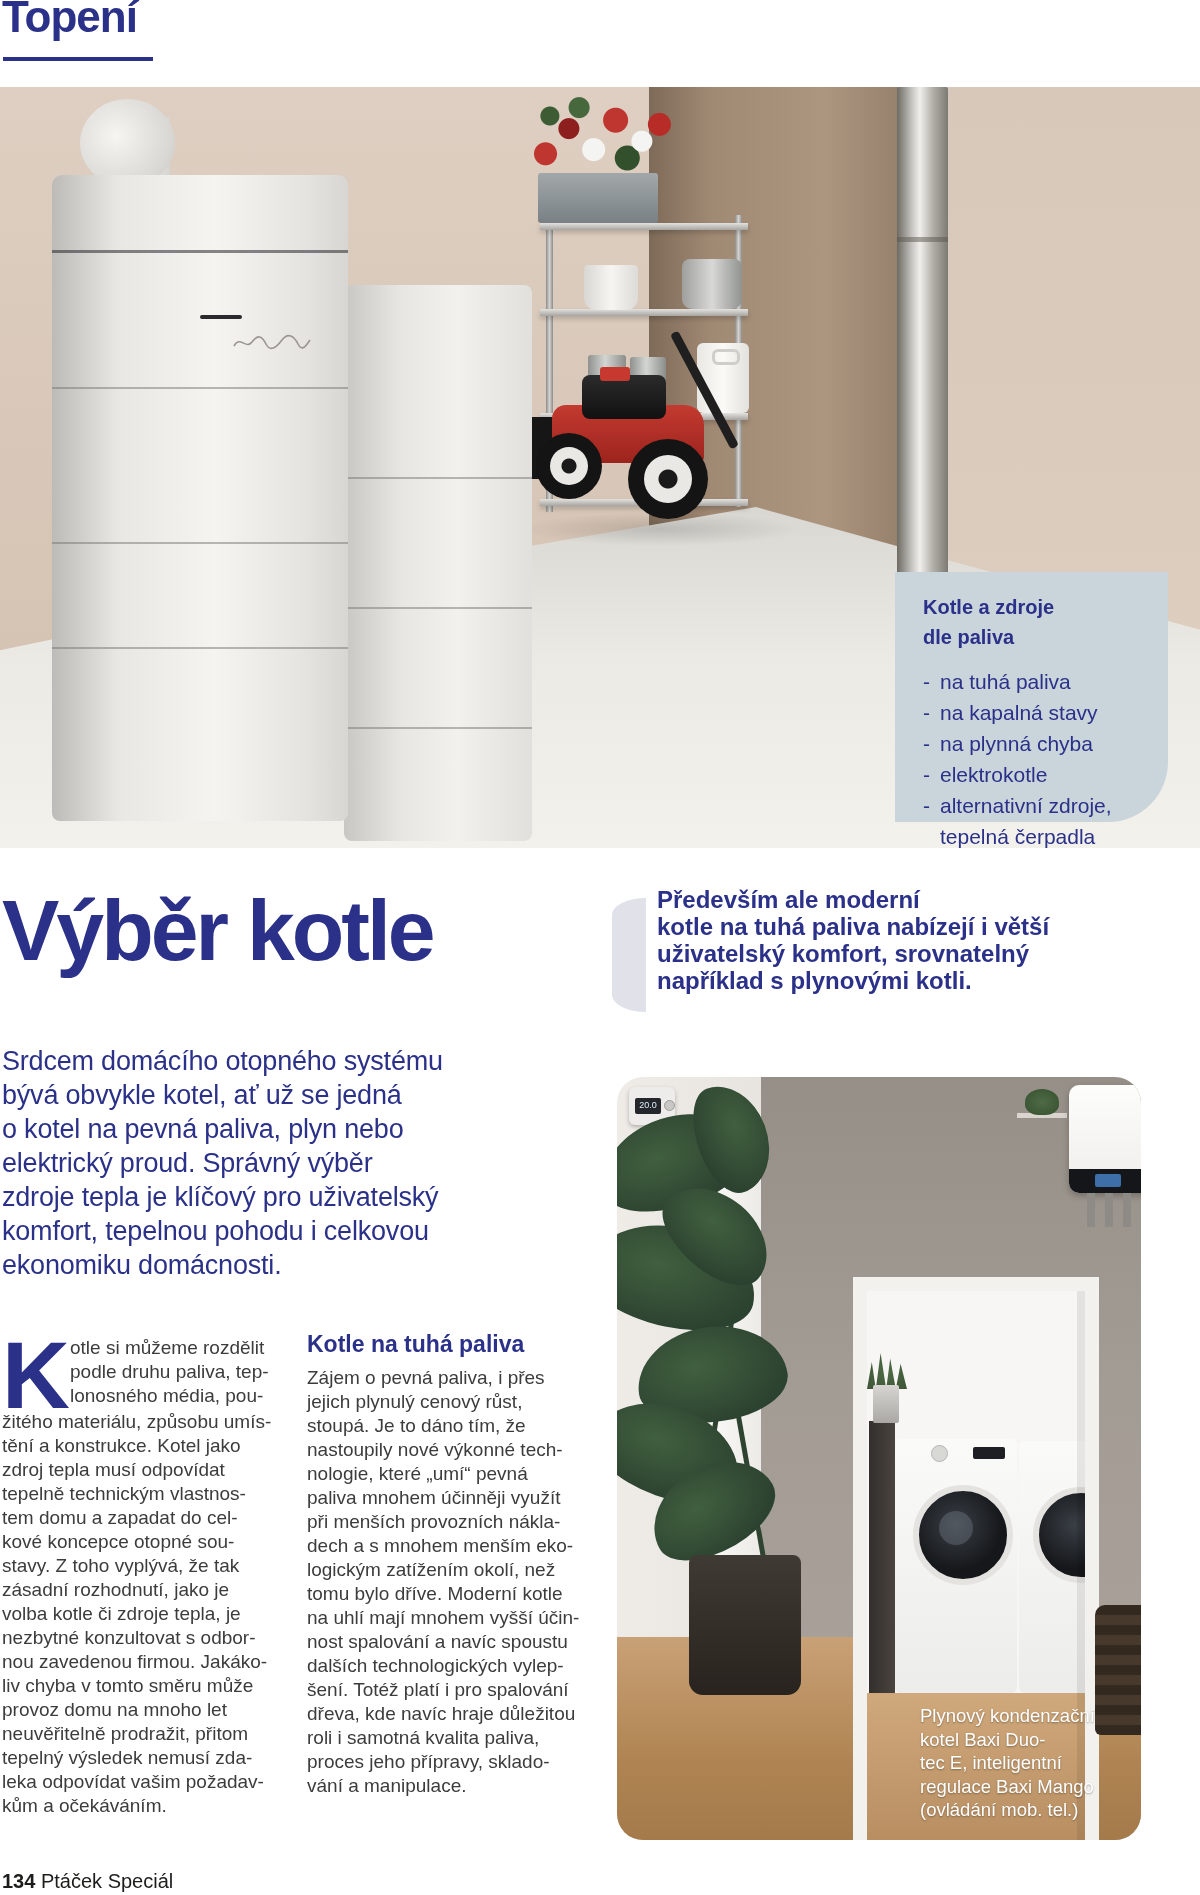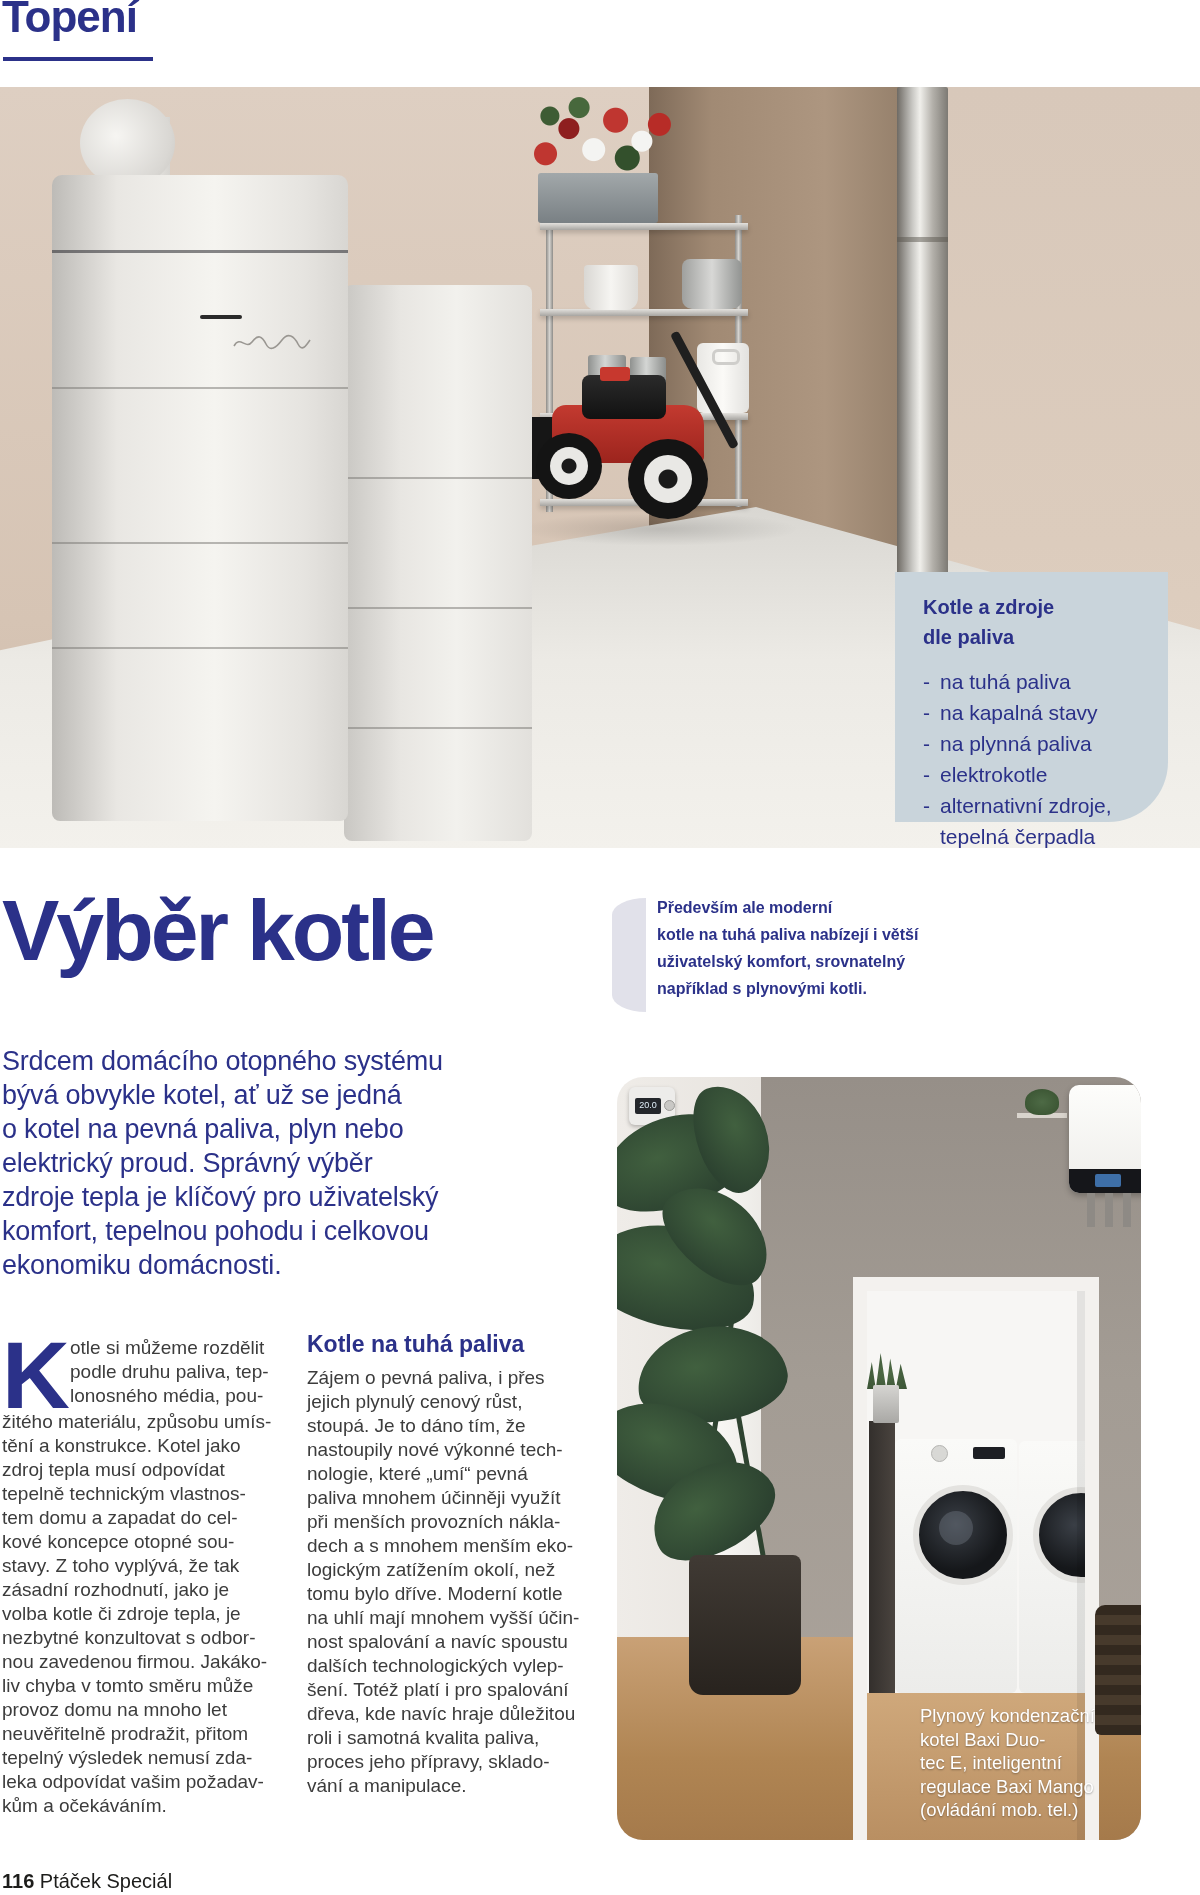--- a/index.html
+++ b/index.html
@@ -4,21 +4,21 @@
 <style>
   html,body{margin:0;padding:0;background:#fff;}
   #page{position:relative;width:1200px;height:1895px;background:#fff;overflow:hidden;
         font-family:"Liberation Sans", sans-serif;}
   .s{position:absolute;}
   .pre{white-space:pre;}
   .section-title{color:var(--navy,#2b3189);font-size:44px;font-weight:bold;letter-spacing:-1px;}
   .rule{background:var(--navy,#2b3189);height:4px;width:150px;}
   .headline{color:var(--navy,#2b3189);font-size:86px;font-weight:bold;letter-spacing:-3px;line-height:92px;}
   .lead{color:var(--navy,#2b3189);font-size:27px;line-height:34px;letter-spacing:-0.2px;}
-  .pullquote{color:var(--navy,#2b3189);font-size:16px;font-weight:bold;line-height:27px;margin-top:8px;}
+  .pullquote{color:var(--navy,#2b3189);font-size:24px;font-weight:bold;line-height:27px;}
   .quote-mark{background:var(--quote_mark,#e1e1ea);width:34px;height:114px;
               border-radius:114px 0 0 114px / 57px 0 0 57px;}
   .infobox{background:var(--infobox_bg,#c9d4db);width:273px;height:250px;border-radius:0 0 60px 0;
            box-sizing:border-box;padding:20px 18px 0 28px;z-index:5;}
   .infobox-title{color:var(--navy,#2b3189);font-size:20px;font-weight:bold;line-height:30px;margin-bottom:14px;}
   .infobox-list{list-style:none;margin:0;padding:0;}
   .infobox-list li{display:flex;color:var(--navy,#2b3189);font-size:21px;line-height:31px;}
   .infobox-list .dash{width:17px;flex:0 0 17px;}
   .infobox-list .lbl{white-space:pre-line;}
   .body-col{color:var(--body_text,#3c3c3c);font-size:19px;line-height:24px;}
@@ -102,21 +102,21 @@
       <li>
           <span class="dash">-</span>
           <span class="lbl">na tuhá paliva</span>
         </li>
       <li>
           <span class="dash">-</span>
           <span class="lbl">na kapalná stavy</span>
         </li>
       <li>
           <span class="dash">-</span>
-          <span class="lbl">na plynná paliva</span>
+          <span class="lbl">na plynná chyba</span>
         </li>
       <li>
           <span class="dash">-</span>
           <span class="lbl">elektrokotle</span>
         </li>
       <li>
           <span class="dash">-</span>
           <span class="lbl">alternativní zdroje,
 tepelná čerpadla</span>
         </li>
@@ -228,17 +228,17 @@
 nost spalování a navíc spoustu
 dalších technologických vylep-
 šení. Totéž platí i pro spalování
 dřeva, kde navíc hraje důležitou
 roli i samotná kvalita paliva,
 proces jeho přípravy, sklado-
 vání a manipulace.</div>
   </div>
 
   <div class="s footer" style="left:2px;top:1870px;">
-    <span style="font-weight:bold;">116</span>
+    <span style="font-weight:bold;">134</span>
     <span>Ptáček Speciál</span>
   </div>
 
 </div>
 
 </body></html>

